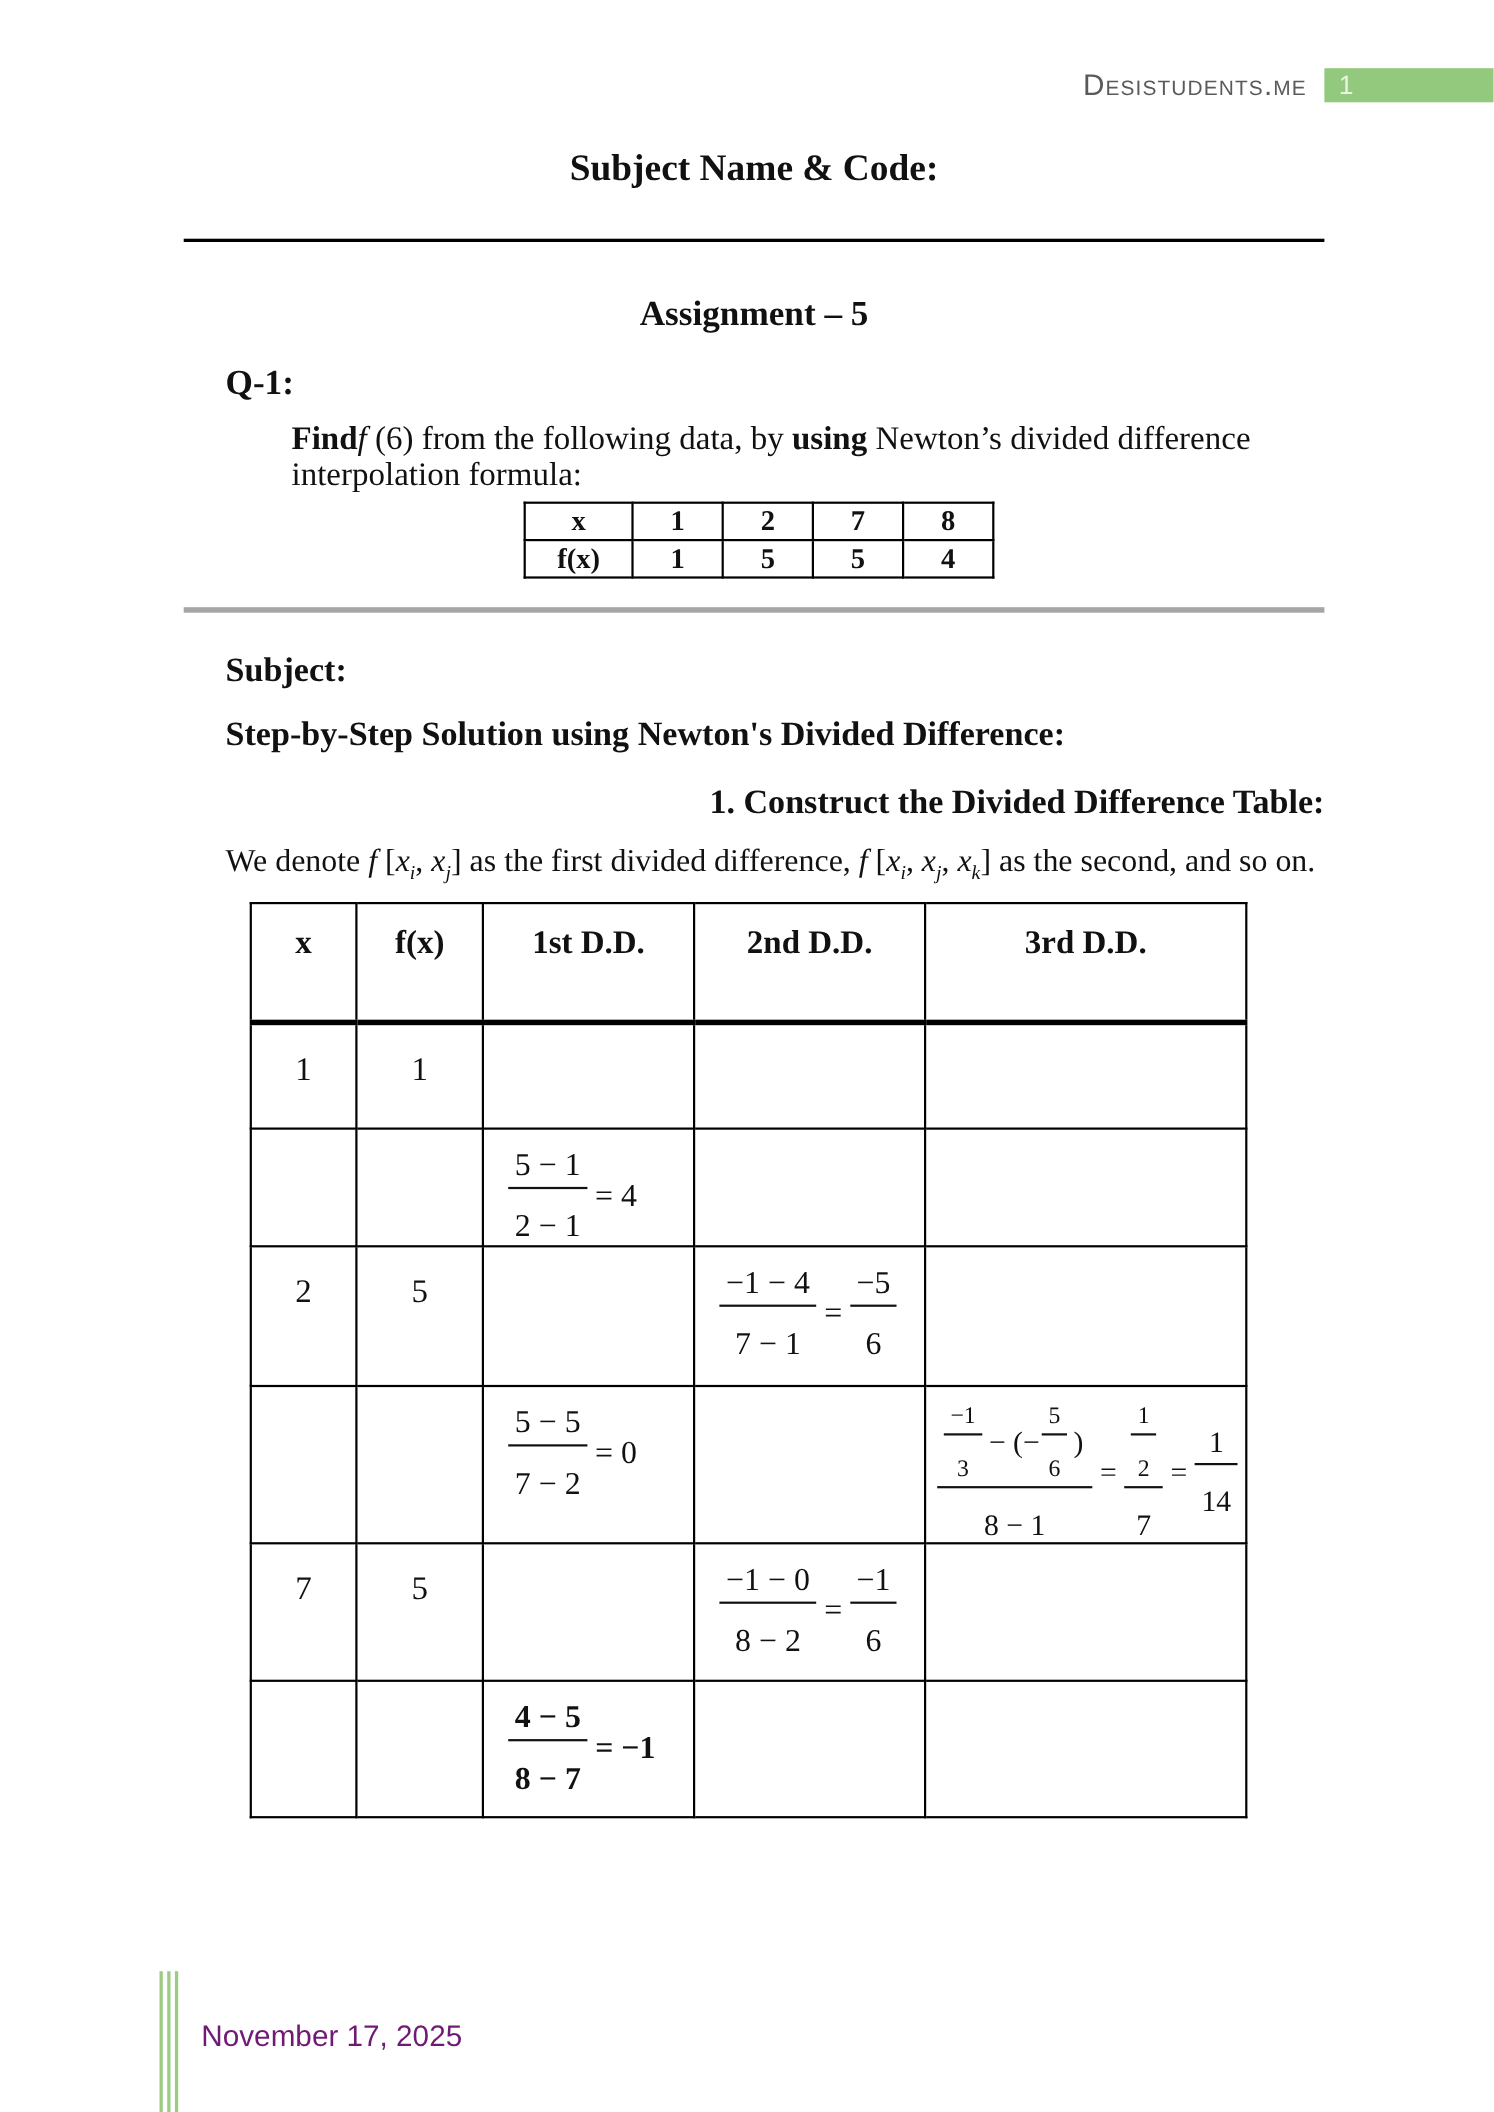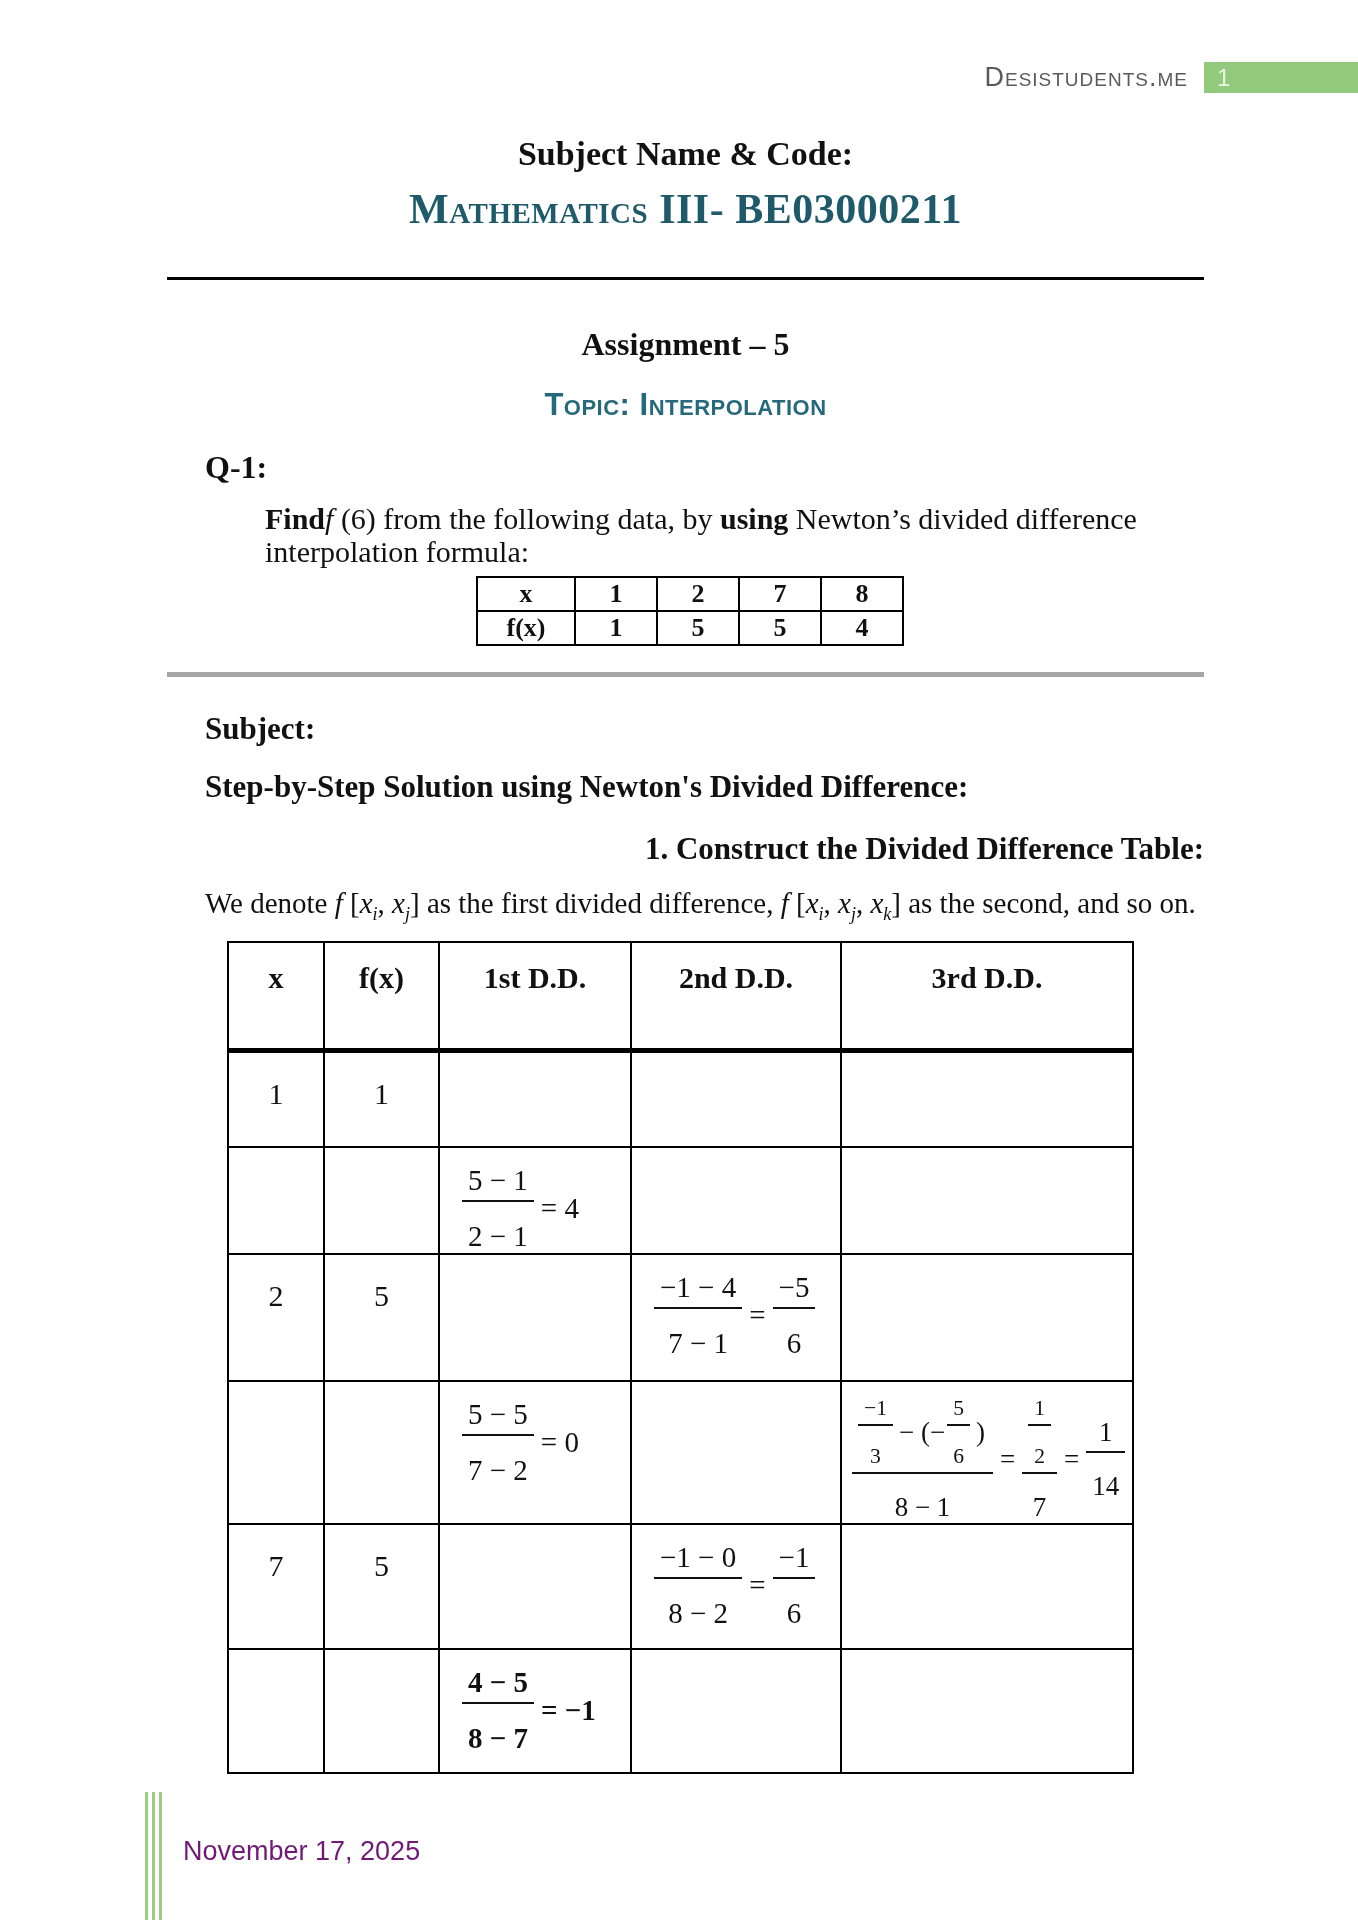--- a/index.html
+++ b/index.html
@@ -78,25 +78,23 @@
   <div class="header">
     <span class="site">Desistudents.me</span>
     <div class="badge">
       <span>1</span>
     </div>
   </div>
 
   <div class="content">
 
     <div class="subject-label">Subject Name &amp; Code:</div>
-    <div class="course-title">Mathematics III- BE03000211</div>
     <hr class="title-rule">
 
     <div class="assignment-heading">Assignment – 5</div>
-    <div class="topic-heading">Topic: Interpolation</div>
 
     <div class="q-label">Q-1:</div>
 
     <div>
       <p class="q-text"><b>Find</b><i>f</i><span> (6)</span><span> from the following data, by </span><b>using</b><span> Newton’s divided difference</span><br><span>interpolation formula:</span></p>
 
       <table class="q-table">
         <tbody>
             <tr>
           <td class="first">x</td>

